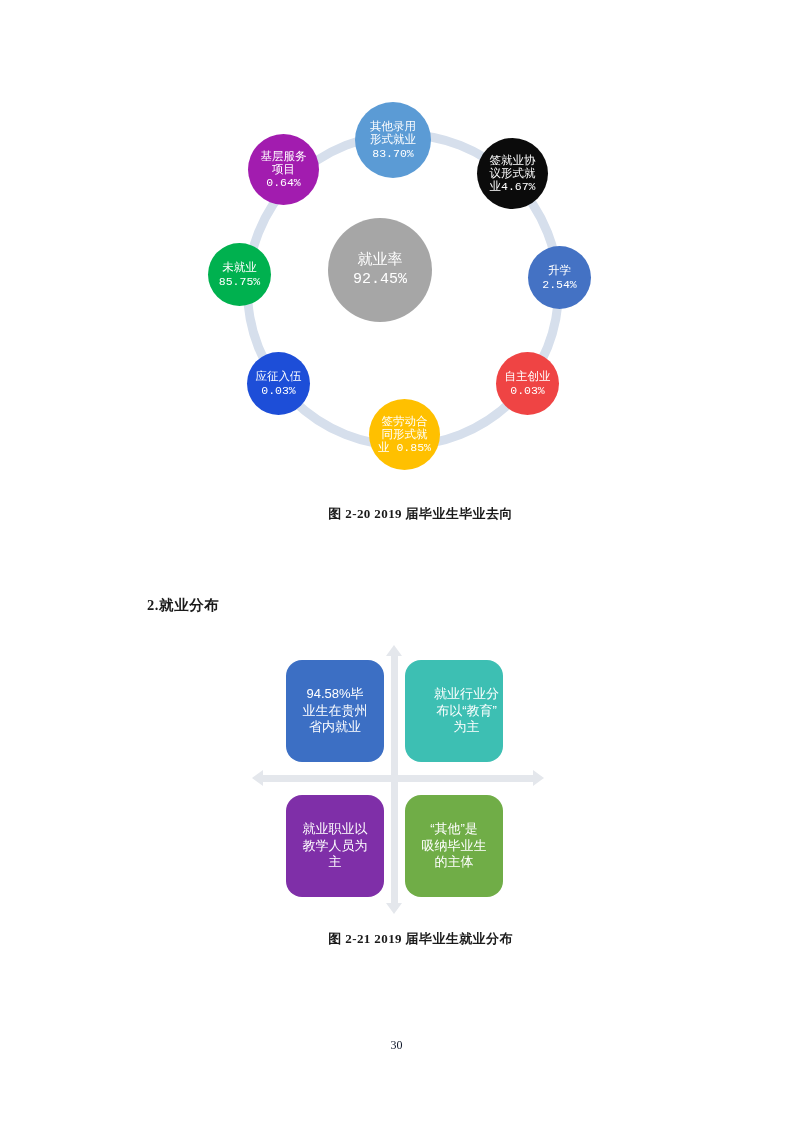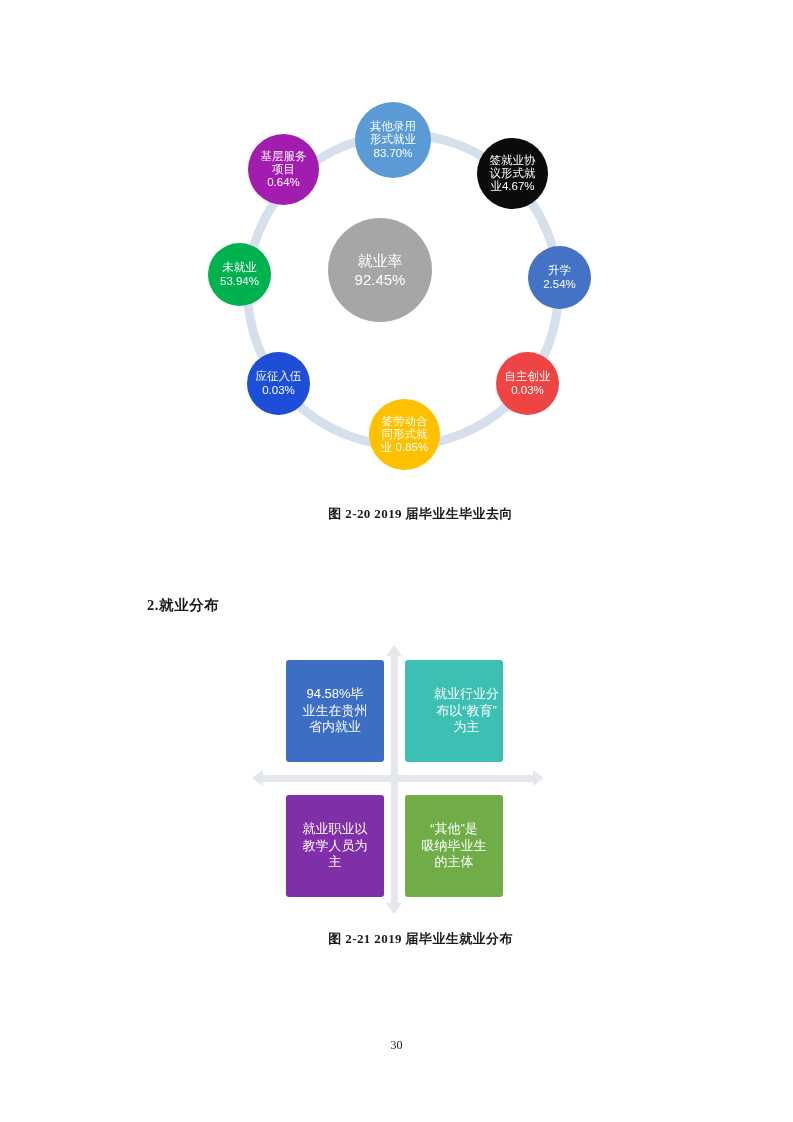--- a/index.html
+++ b/index.html
@@ -46,20 +46,21 @@
     position: absolute;
     border-radius: 50%;
     display: flex;
     align-items: center;
     justify-content: center;
     text-align: center;
     color: #ffffff;
     line-height: 1.16;
     box-sizing: border-box;
     letter-spacing: 0;
+    font-family: Liberation Mono, monospace;
   }
 
   .node .lbl {
     display: block;
     padding: 0 2px;
     white-space: pre-line;
   }
 
   .node-center {
     left: 148px;
@@ -158,21 +159,21 @@
     left: 281px; top: 125px;
     border-top: 8.5px solid transparent;
     border-bottom: 8.5px solid transparent;
     border-left: 11px solid #E4E7EC;
   }
 
   .quad {
     position: absolute;
     width: 98px;
     height: 102px;
-    border-radius: 3px;
+    border-radius: 16px;
     display: flex;
     align-items: center;
     justify-content: center;
     text-align: center;
     color: #ffffff;
     font-size: 13px;
     line-height: 1.28;
     box-sizing: border-box;
     padding: 4px;
   }
@@ -237,21 +238,21 @@
 业 0.85%</span>
     </div>
 
     <div class="node node-army">
       <span class="lbl">应征入伍
 0.03%</span>
     </div>
 
     <div class="node node-unemp">
       <span class="lbl">未就业
-53.94%</span>
+85.75%</span>
     </div>
 
     <div class="node node-grass">
       <span class="lbl">基层服务
 项目
 0.64%</span>
     </div>
 
   </div>
 

